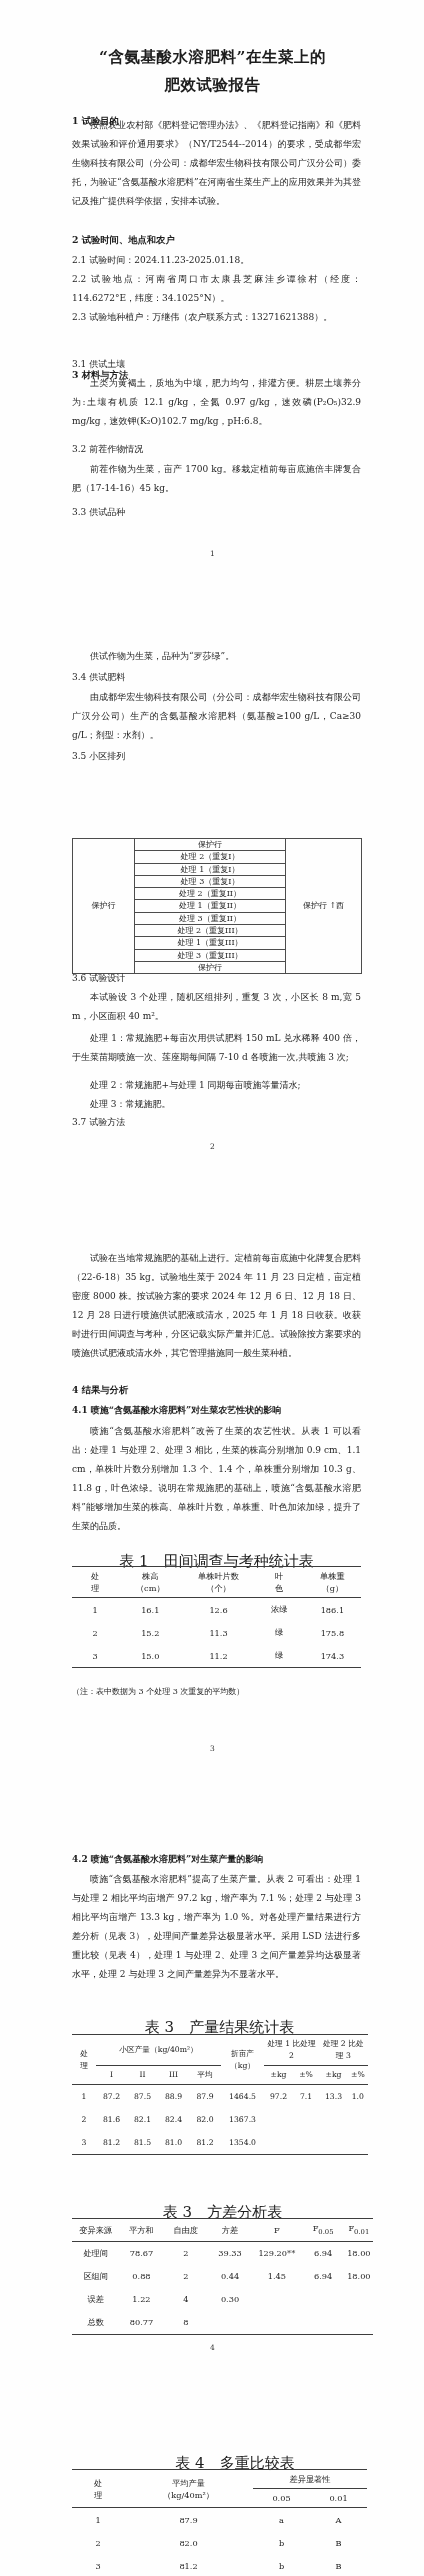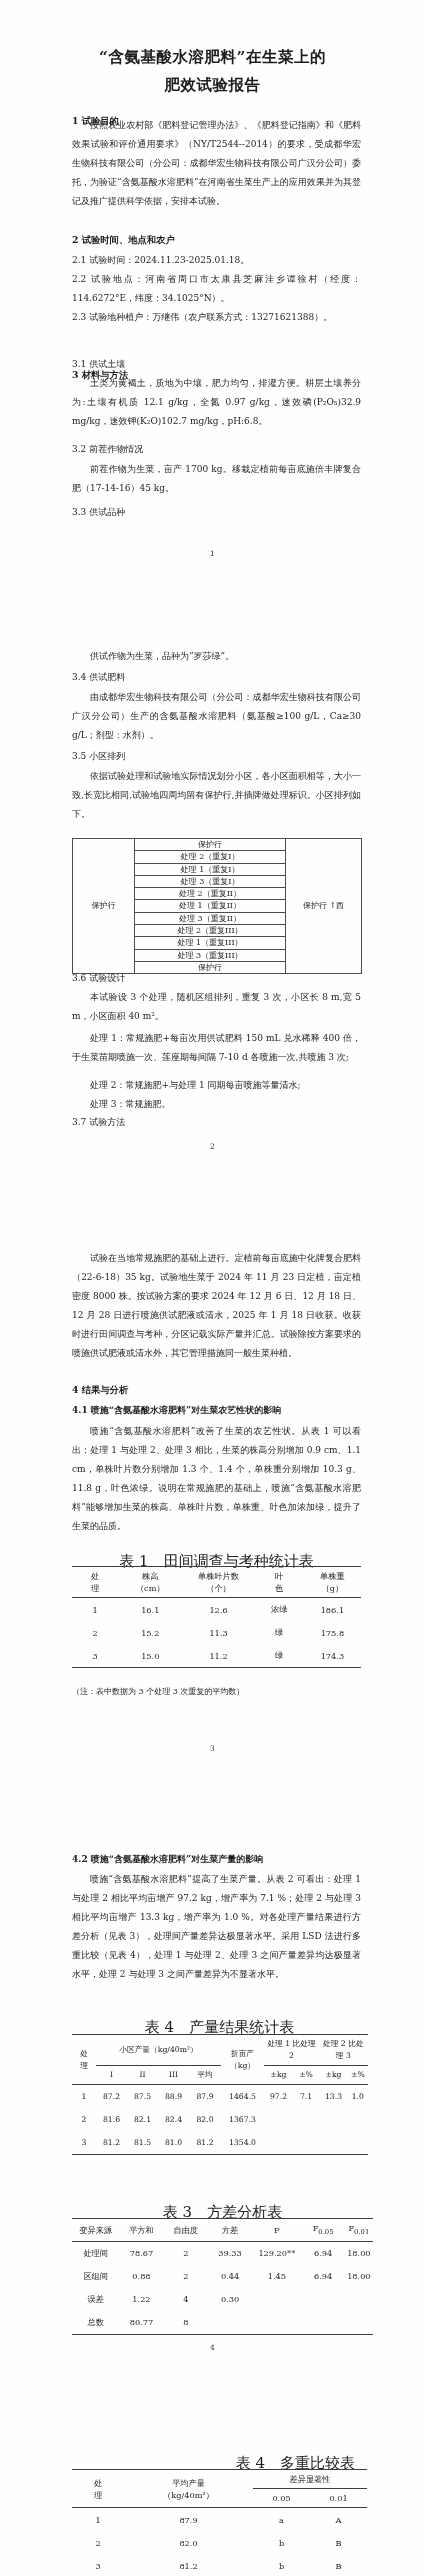--- a/index.html
+++ b/index.html
@@ -46,21 +46,20 @@
   <div class="abs p ind" style="left:72px;top:374px;">土类为黄褐土，质地为中壤，肥力均匀，排灌方便。耕层土壤养分为:土壤有机质 12.1 g/kg，全氮 0.97 g/kg，速效磷(P₂O₅)32.9 mg/kg，速效钾(K₂O)102.7 mg/kg，pH:6.8。</div>
   <div class="abs sh" style="left:72px;top:443px;">3.2 前茬作物情况</div>
   <div class="abs p ind" style="left:72px;top:460px;">前茬作物为生菜，亩产 1700 kg。移栽定植前每亩底施倍丰牌复合肥（17-14-16）45 kg。</div>
   <div class="abs sh" style="left:72px;top:506px;">3.3 供试品种</div>
   <div class="abs pagenum" style="top:549px;">1</div>
 
   <div class="abs p ind" style="left:72px;top:647px;">供试作物为生菜，品种为“罗莎绿”。</div>
   <div class="abs sh" style="left:72px;top:671px;">3.4 供试肥料</div>
   <div class="abs p ind" style="left:72px;top:688px;">由成都华宏生物科技有限公司（分公司：成都华宏生物科技有限公司广汉分公司）生产的含氨基酸水溶肥料（氨基酸≥100 g/L，Ca≥30 g/L；剂型：水剂）。</div>
   <div class="abs sh" style="left:72px;top:750px;">3.5 小区排列</div>
-  <div class="abs p ind" style="left:72px;top:767px;">依据试验处理和试验地实际情况划分小区，各小区面积相等，大小一致,长宽比相同,试验地四周均留有保护行,并插牌做处理标识。小区排列如下。</div>
 
   <table class="abs plot-table" style="left:72px;top:838px;">
     <colgroup>
         <col style="width:62px">
         <col style="width:151px">
         <col style="width:76px">
       </colgroup>
     <tbody>
         <tr>
       <td rowspan="11">保护行</td>
@@ -168,21 +167,21 @@
           <td>绿</td>
           <td>174.3</td>
       </tr>
     </tbody>
   </table>
   <div class="abs note" style="left:72px;top:1686px;">（注：表中数据为 3 个处理 3 次重复的平均数）</div>
   <div class="abs pagenum" style="top:1744px;">3</div>
 
   <div class="abs h" style="left:72px;top:1853px;font-size:9px;">4.2 喷施“含氨基酸水溶肥料”对生菜产量的影响</div>
   <div class="abs p ind" style="left:72px;top:1870px;">喷施“含氨基酸水溶肥料”提高了生菜产量。从表 2 可看出：处理 1 与处理 2 相比平均亩增产 97.2 kg，增产率为 7.1 %；处理 2 与处理 3 相比平均亩增产 13.3 kg，增产率为 1.0 %。对各处理产量结果进行方差分析（见表 3），处理间产量差异达极显著水平。采用 LSD 法进行多重比较（见表 4），处理 1 与处理 2、处理 3 之间产量差异均达极显著水平，处理 2 与处理 3 之间产量差异为不显著水平。</div>
-  <div class="abs tcap" style="left:72px;top:2018px;width:295px;">表 4　产量结果统计表</div>
+  <div class="abs tcap" style="left:72px;top:2018px;width:295px;">表 3　产量结果统计表</div>
 
   <table class="abs sci" style="left:72px;top:2034px;width:295px;font-size:7.7px;">
     <colgroup>
         <col style="width:24px">
         <col style="width:31px">
         <col style="width:31px">
         <col style="width:31px">
         <col style="width:32px">
         <col style="width:43px">
         <col style="width:29px">
@@ -311,21 +310,21 @@
           <td>8</td>
           <td></td>
           <td></td>
           <td></td>
           <td></td>
       </tr>
     </tbody>
   </table>
   <div class="abs pagenum" style="top:2343px;">4</div>
 
-  <div class="abs tcap" style="left:61px;top:2454px;width:294px;text-align:right;">表 4　多重比较表</div>
+  <div class="abs tcap" style="left:88px;top:2454px;width:294px;">表 4　多重比较表</div>
   <table class="abs sci" style="left:72px;top:2469px;width:294px;">
     <colgroup>
         <col style="width:52px">
         <col style="width:129px">
         <col style="width:57px">
         <col style="width:57px">
       </colgroup>
     <thead>
       <tr>
         <th class="bb" rowspan="2">

